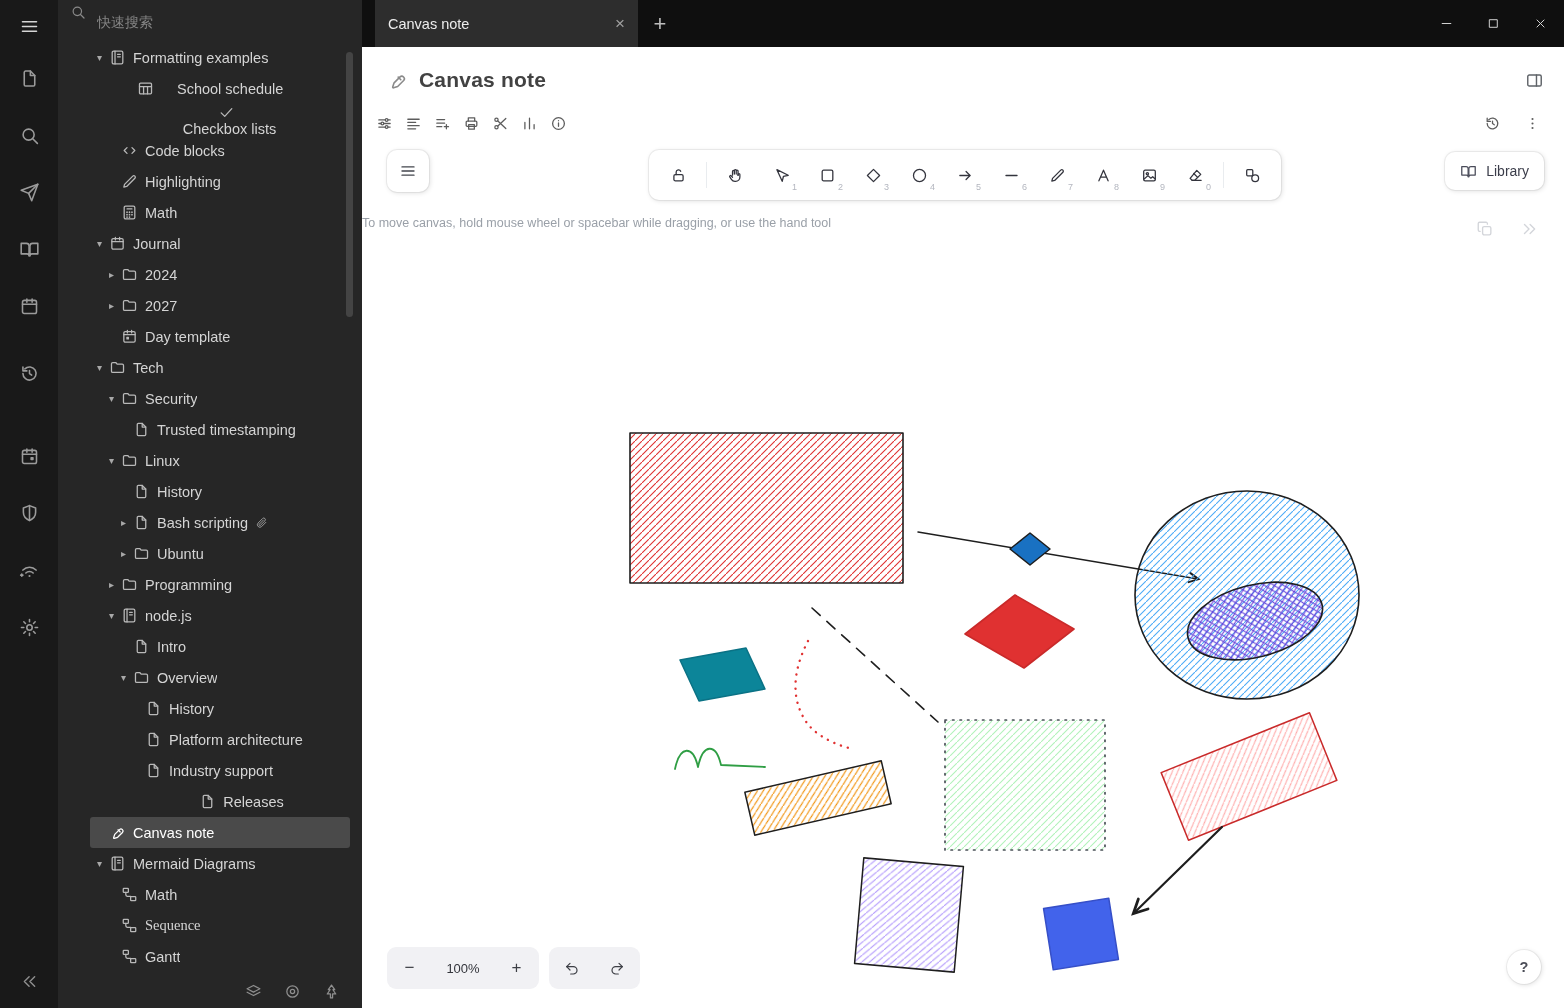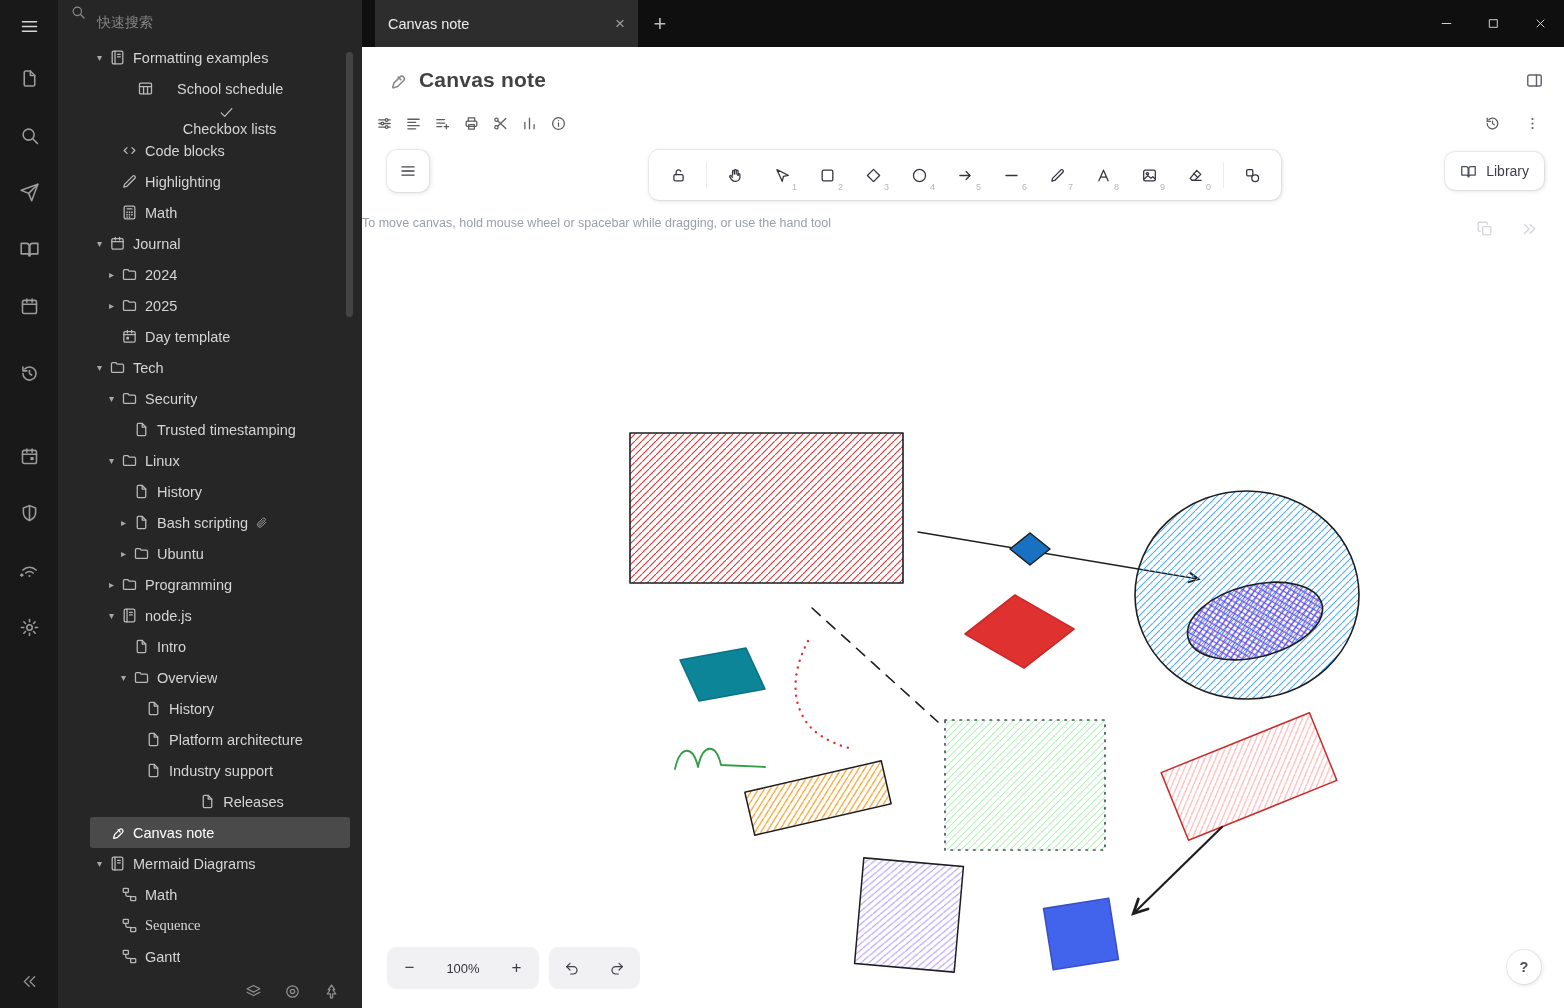--- a/index.html
+++ b/index.html
@@ -272,21 +272,21 @@
         </span>
         <span class="tw-label">2024</span>
       </div>
       <div class="tree-row" style="padding-left: 12px;">
         <span class="tw-chev">▸</span>
         <span class="tw-icon">
           <svg viewBox="0 0 24 24" fill="none" stroke="currentColor" stroke-width="1.8" stroke-linecap="round" stroke-linejoin="round">
             <path d="M3.5 6.8a1.8 1.8 0 0 1 1.8-1.8h4.2l2 2.2h7.2a1.8 1.8 0 0 1 1.8 1.8v8.2a1.8 1.8 0 0 1-1.8 1.8H5.3a1.8 1.8 0 0 1-1.8-1.8z"></path>
           </svg>
         </span>
-        <span class="tw-label">2025</span>
+        <span class="tw-label">2027</span>
       </div>
       <div class="tree-row" style="padding-left: 12px;">
         <span class="tw-chev"></span>
         <span class="tw-icon">
           <svg viewBox="0 0 24 24" fill="none" stroke="currentColor" stroke-width="1.8" stroke-linecap="round" stroke-linejoin="round">
             <rect x="4" y="5" width="16" height="15" rx="2"></rect>
             <path d="M4 9.5h16M9 3.5V7M15 3.5V7"></path>
             <rect x="7.5" y="12.5" width="3.8" height="3.8" rx=".8" fill="currentColor" stroke="none"></rect>
           </svg>
         </span>

